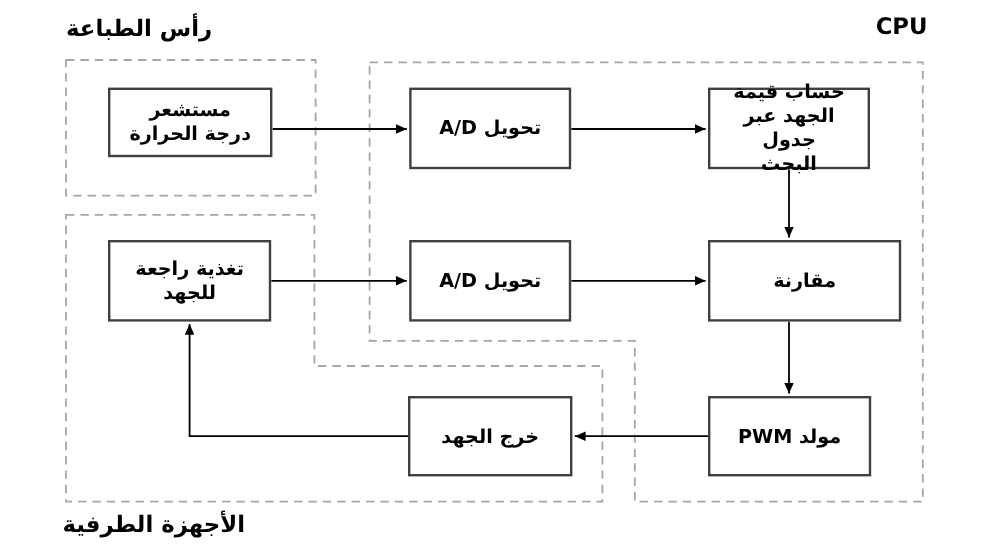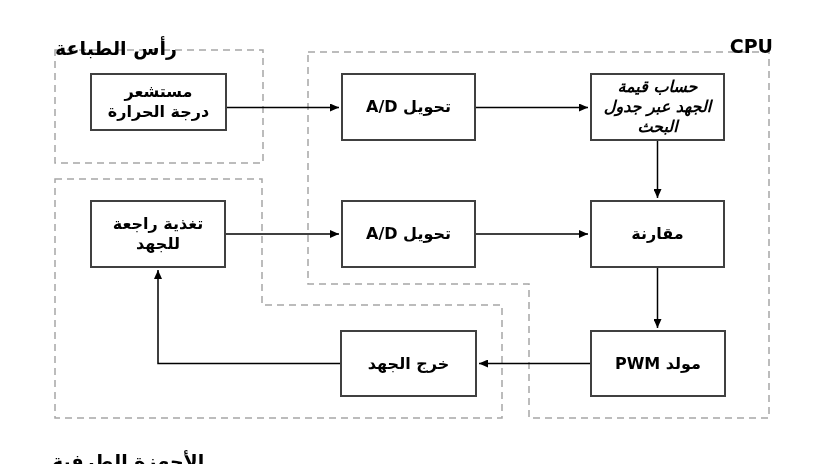--- a/index.html
+++ b/index.html
@@ -37,21 +37,20 @@
     white-space: pre-line;
     padding: 0 4px;
   }
   .region-label {
     position: absolute;
     font-weight: bold;
     font-size: 19px;
     color: #000000;
     direction: rtl;
     white-space: nowrap;
-    margin-top: 24px;
   }
   .region-label.ltr { direction: ltr; }
 </style>
 </head>
 <body>
 
 <div class="stage">
 
   <svg class="layer" width="825" height="464" viewBox="0 0 825 464">
     <defs>
@@ -74,23 +73,23 @@
     <polyline points="340,363.5 158,363.5 158,270" fill="none" stroke="#000" stroke-width="1.5" marker-end="url(#ah)"></polyline>
   </svg>
 
   <div class="region-label" style="left:55px; top:13px;">رأس الطباعة</div>
   <div class="region-label ltr" style="right:52px; top:11px;">CPU</div>
   <div class="region-label" style="left:52px; top:426px;">الأجهزة الطرفية</div>
 
   <div class="box" style="left:90px; top:73px; width:137px; height:58px;">مستشعر
 درجة الحرارة</div>
   <div class="box" style="left:341px; top:73px; width:135px; height:68px;">تحويل A/D</div>
-  <div class="box" style="left:590px; top:73px; width:135px; height:68px;font-style:italic;">حساب قيمة
+  <div class="box" style="left:590px; top:73px; width:135px; height:68px;">حساب قيمة
 الجهد عبر جدول
 البحث</div>
   <div class="box" style="left:90px; top:200px; width:136px; height:68px;">تغذية راجعة
 للجهد</div>
   <div class="box" style="left:341px; top:200px; width:135px; height:68px;">تحويل A/D</div>
-  <div class="box" style="left:590px; top:200px; width:135px; height:68px;">مقارنة</div>
+  <div class="box" style="left:590px; top:200px; width:161px; height:68px;">مقارنة</div>
   <div class="box" style="left:590px; top:330px; width:136px; height:67px;">مولد PWM</div>
   <div class="box" style="left:340px; top:330px; width:137px; height:67px;">خرج الجهد</div>
 
 </div>
 
 </body></html>

